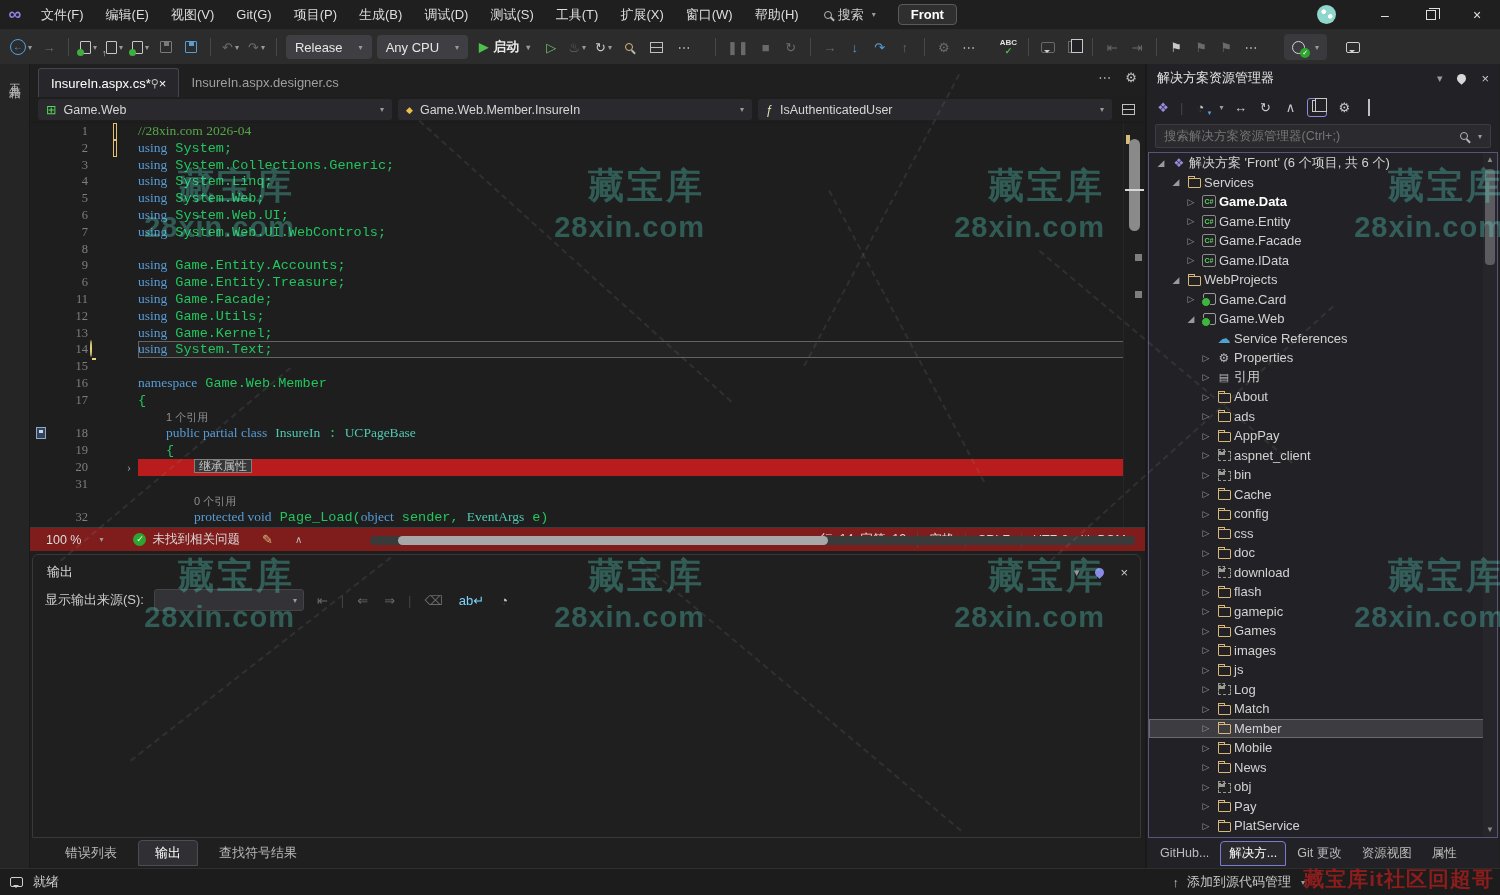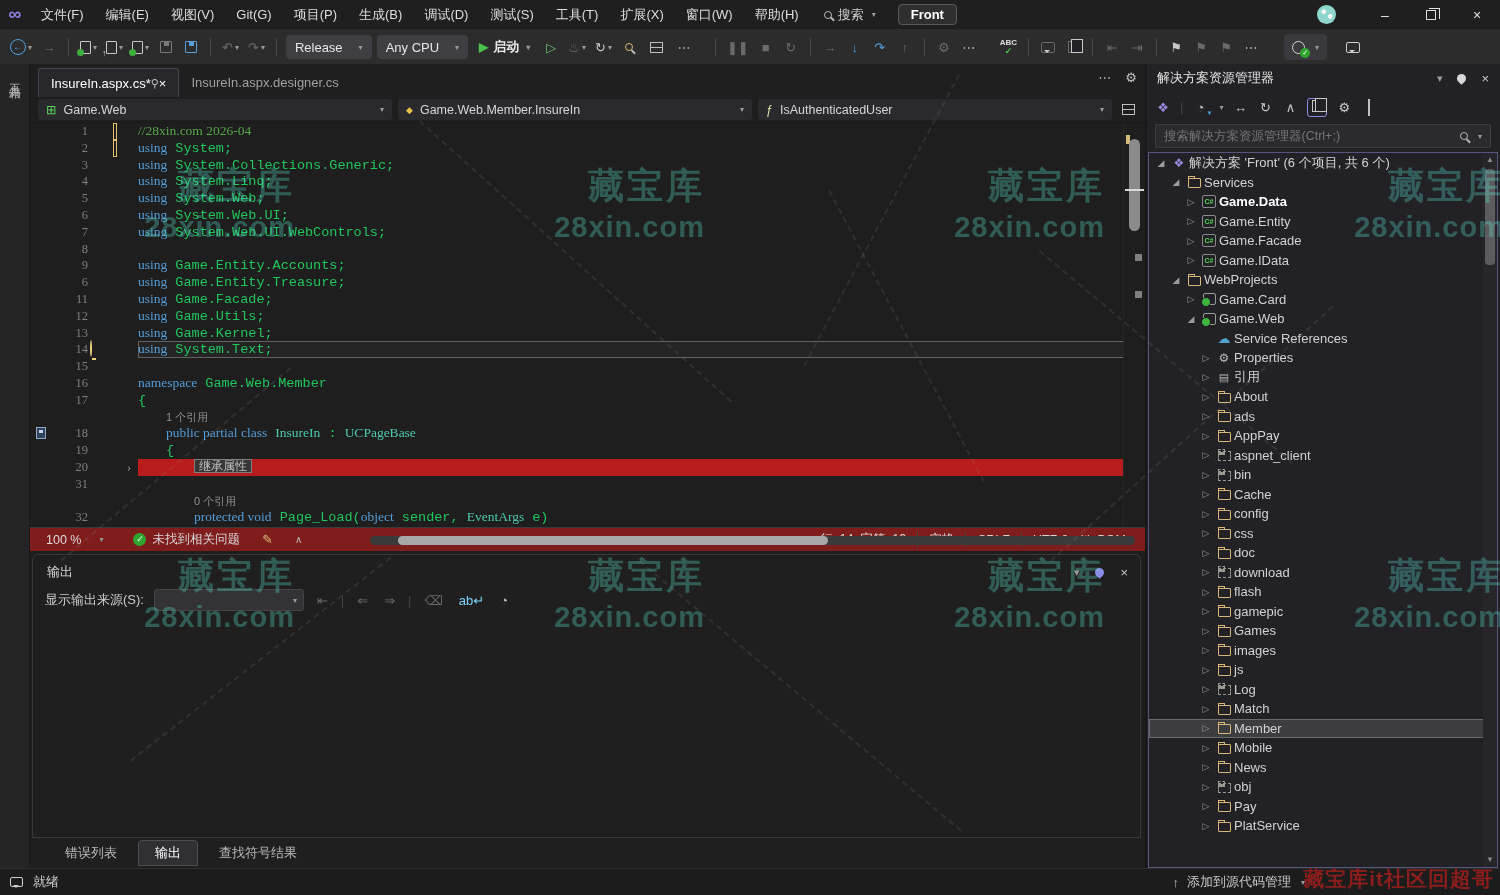--- a/index.html
+++ b/index.html
@@ -743,20 +743,27 @@
               </span>
               <span class="tlabel">PlatService</span>
             </div>
           </div>
         <div class="se-vsb">
           <div class="up">▲</div>
           <div class="se-vsb-thumb"></div>
           <div class="dn">▼</div>
         </div>
       </div>
+      <div class="se-tabs" id="setabs">
+          <div class="setab">GitHub...</div>
+          <div class="setab active">解决方...</div>
+          <div class="setab">Git 更改</div>
+          <div class="setab">资源视图</div>
+          <div class="setab">属性</div>
+        </div>
     </div>
   </div>
 
   <div class="statusbar">
     <span class="bubble"></span>
     <span>就绪</span>
     <div class="sb-right">
       <span>↑</span>
       <span>添加到源代码管理</span>
       <span class="chev">▾</span>

